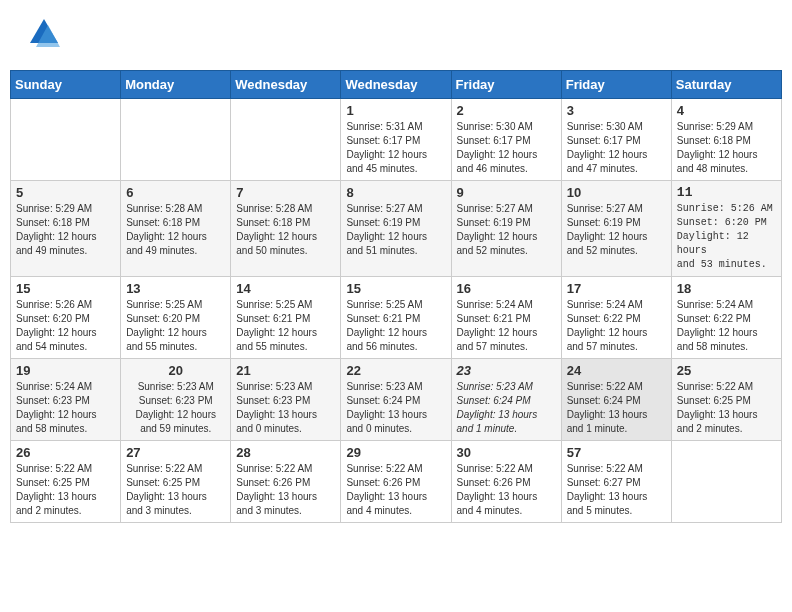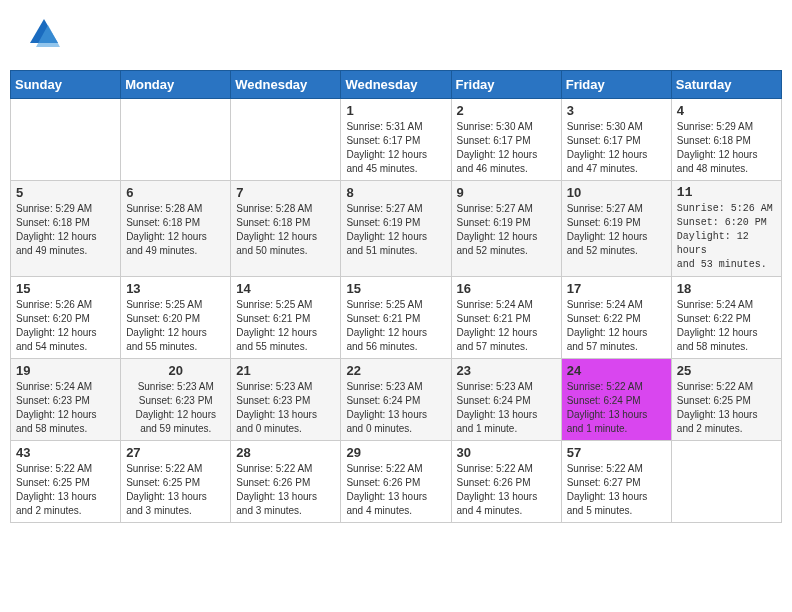--- a/index.html
+++ b/index.html
@@ -272,45 +272,45 @@
 Daylight: 13 hours
 and 0 minutes.</div>
         </td>
         <td style="background-color: rgb(245, 245, 245); margin-left: 14px;">
           <span class="day-number">22</span>
           <div class="day-info" style="white-space: pre-line;">Sunrise: 5:23 AM
 Sunset: 6:24 PM
 Daylight: 13 hours
 and 0 minutes.</div>
         </td>
-        <td style="background-color: rgb(245, 245, 245);">
+        <td style="background-color: rgb(245, 245, 245); font-style: italic;">
           <span class="day-number">23</span>
           <div class="day-info" style="white-space: pre-line;">Sunrise: 5:23 AM
 Sunset: 6:24 PM
 Daylight: 13 hours
 and 1 minute.</div>
         </td>
-        <td style="background-color: #d946ef;">
+        <td style="background-color: #e5e5e5;">
           <span class="day-number">24</span>
           <div class="day-info" style="white-space: pre-line;">Sunrise: 5:22 AM
 Sunset: 6:24 PM
 Daylight: 13 hours
 and 1 minute.</div>
         </td>
         <td style="background-color: rgb(245, 245, 245);">
           <span class="day-number">25</span>
           <div class="day-info" style="white-space: pre-line;">Sunrise: 5:22 AM
 Sunset: 6:25 PM
 Daylight: 13 hours
 and 2 minutes.</div>
         </td>
       </tr>
       <tr>
         <td>
-          <span class="day-number">43</span>
+          <span class="day-number">26</span>
           <div class="day-info" style="white-space: pre-line;">Sunrise: 5:22 AM
 Sunset: 6:25 PM
 Daylight: 13 hours
 and 2 minutes.</div>
         </td>
         <td>
           <span class="day-number">27</span>
           <div class="day-info" style="white-space: pre-line;">Sunrise: 5:22 AM
 Sunset: 6:25 PM
 Daylight: 13 hours

